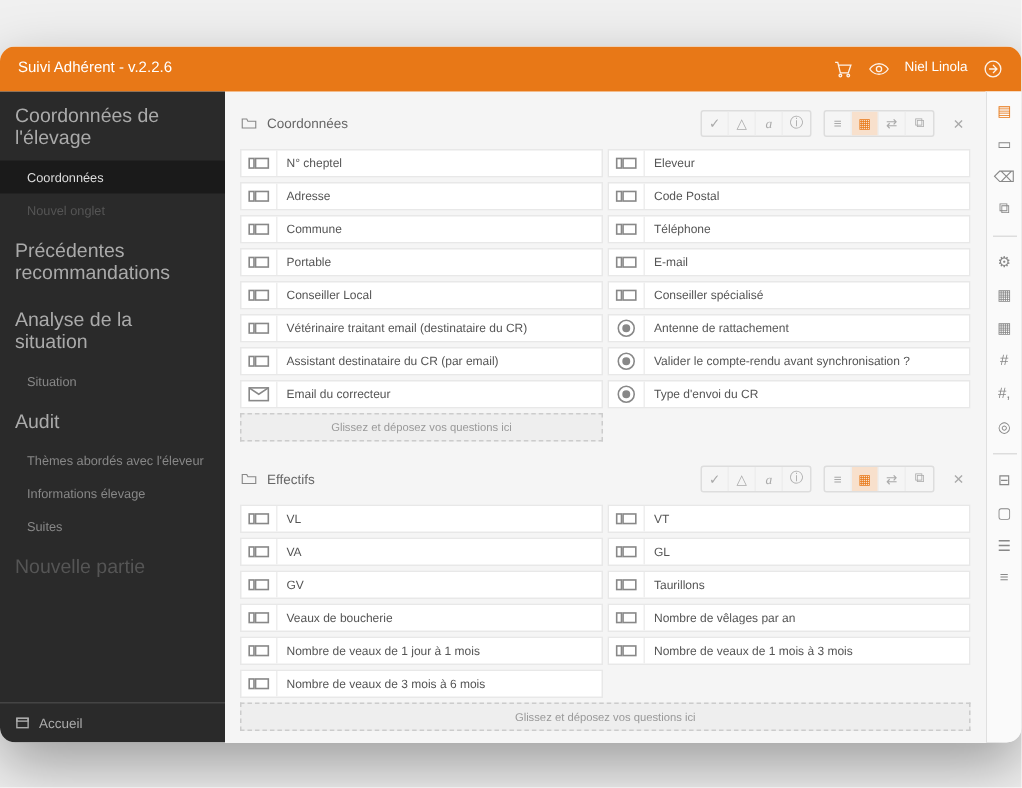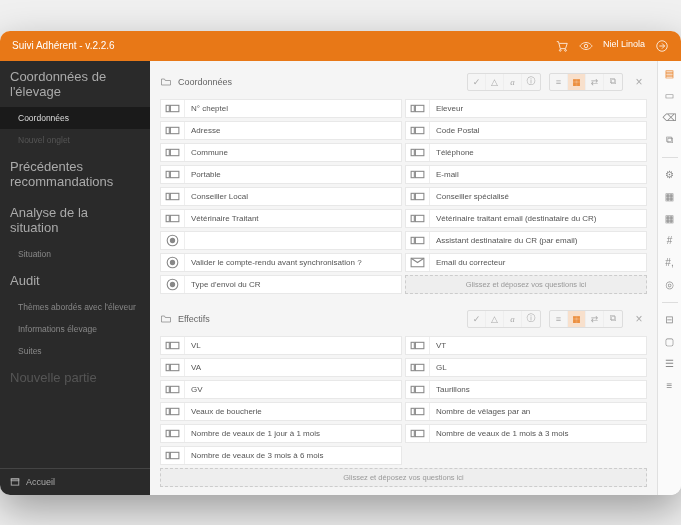--- a/index.html
+++ b/index.html
@@ -208,38 +208,30 @@
               </span>
               <span class="fld-t">Conseiller spécialisé</span>
             </div>
             <div class="fld">
               <span class="fld-i">
                 <svg viewBox="0 0 16 16" fill="none" stroke="#888" stroke-width="1">
                   <rect x="2" y="5" width="3" height="6"></rect>
                   <rect x="6" y="5" width="8" height="6"></rect>
                 </svg>
               </span>
-              <span class="fld-t">Vétérinaire Traitant</span>
-            </div>
-            <div class="fld">
-              <span class="fld-i">
-                <svg viewBox="0 0 16 16" fill="none" stroke="#888" stroke-width="1">
-                  <rect x="2" y="5" width="3" height="6"></rect>
-                  <rect x="6" y="5" width="8" height="6"></rect>
-                </svg>
-              </span>
               <span class="fld-t">Vétérinaire traitant email (destinataire du CR)</span>
             </div>
             <div class="fld">
               <span class="fld-i">
                 <svg viewBox="0 0 16 16" fill="none" stroke="#888" stroke-width="1">
                   <circle cx="8" cy="8" r="5"></circle>
                   <circle cx="8" cy="8" r="2" fill="#888"></circle>
                 </svg>
               </span>
+              <span class="fld-t">Antenne de rattachement</span>
             </div>
             <div class="fld">
               <span class="fld-i">
                 <svg viewBox="0 0 16 16" fill="none" stroke="#888" stroke-width="1">
                   <rect x="2" y="5" width="3" height="6"></rect>
                   <rect x="6" y="5" width="8" height="6"></rect>
                 </svg>
               </span>
               <span class="fld-t">Assistant destinataire du CR (par email)</span>
             </div>

